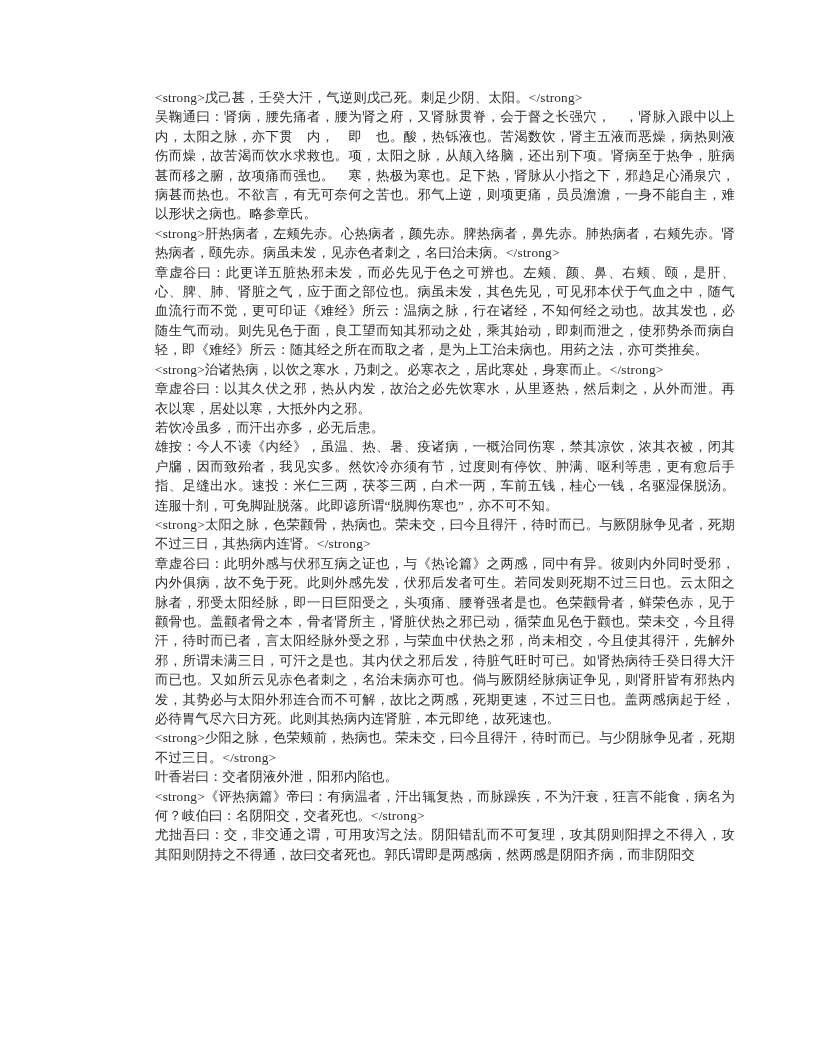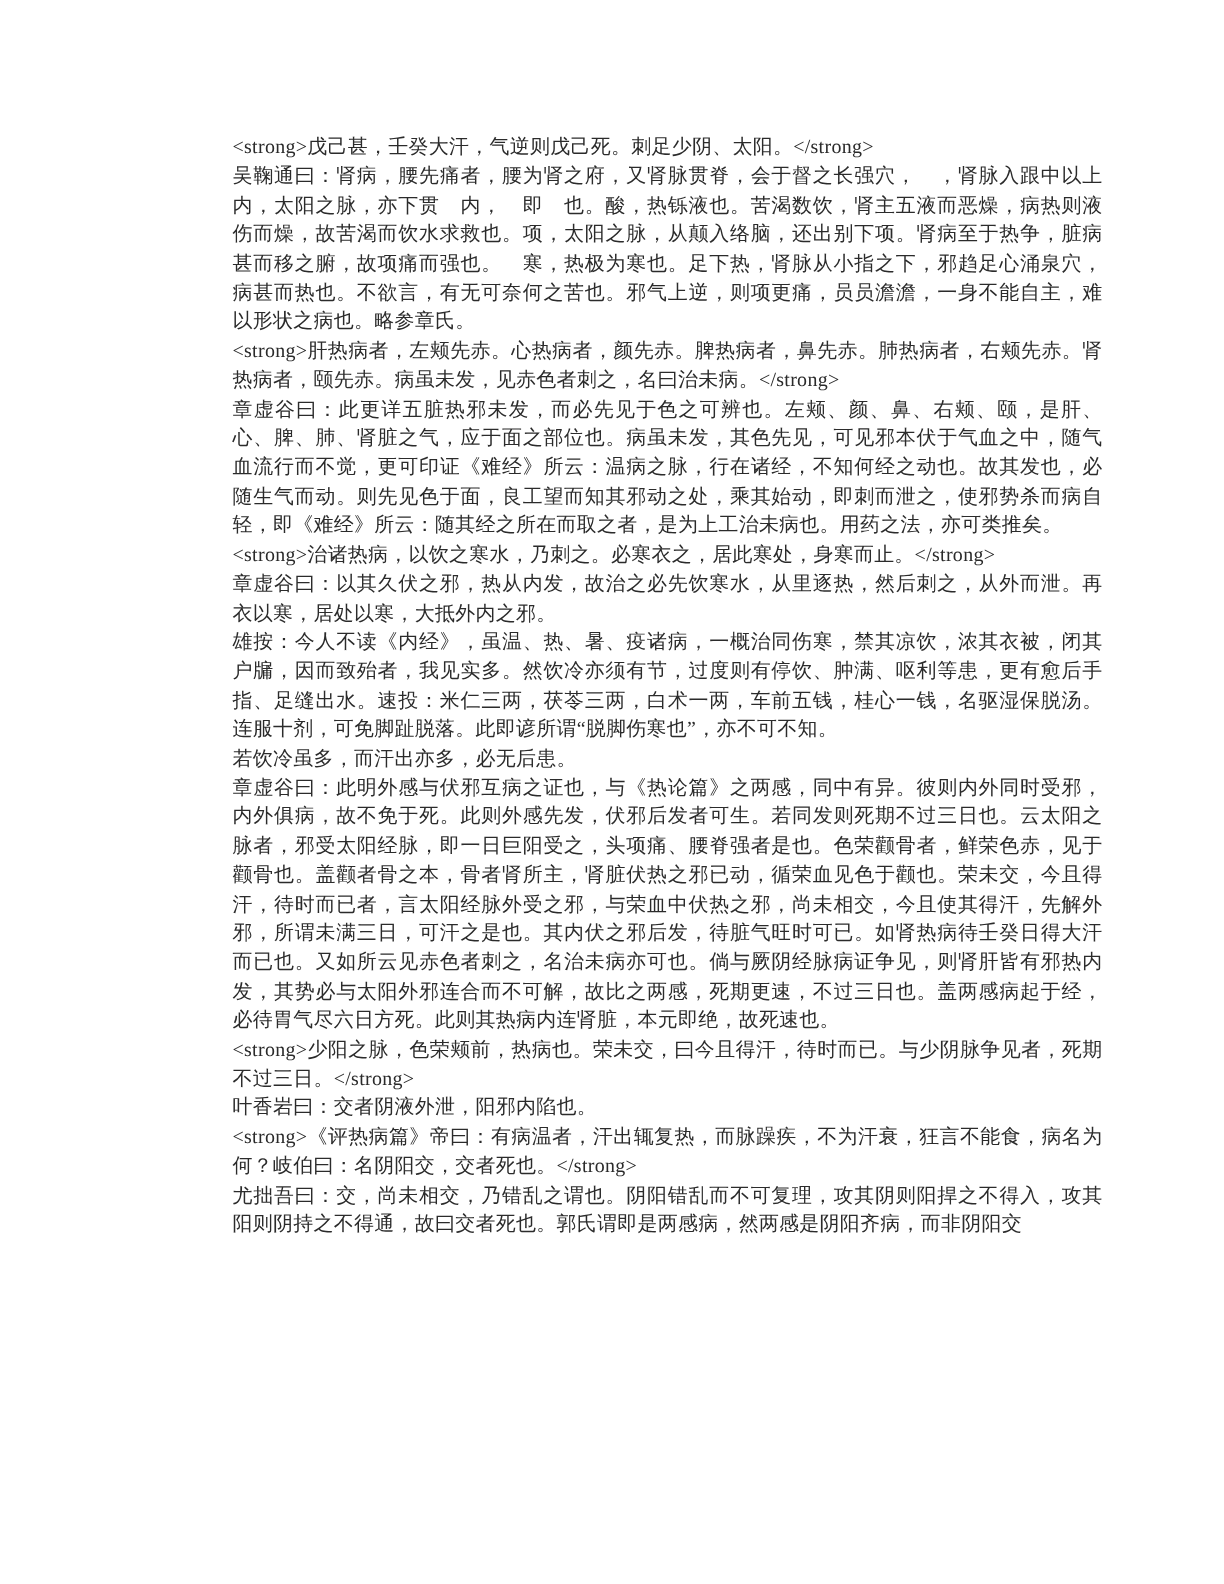--- a/index.html
+++ b/index.html
@@ -38,21 +38,22 @@
 <body>
 
 <div class="page">
   <div class="text-block">
     <p class="para">&lt;strong&gt;戊己甚，壬癸大汗，气逆则戊己死。刺足少阴、太阳。&lt;/strong&gt;</p>
     <p class="para">吴鞠通曰：肾病，腰先痛者，腰为肾之府，又肾脉贯脊，会于督之长强穴，　，肾脉入跟中以上内，太阳之脉，亦下贯　内，　即　也。酸，热铄液也。苦渴数饮，肾主五液而恶燥，病热则液伤而燥，故苦渴而饮水求救也。项，太阳之脉，从颠入络脑，还出别下项。肾病至于热争，脏病甚而移之腑，故项痛而强也。　寒，热极为寒也。足下热，肾脉从小指之下，邪趋足心涌泉穴，病甚而热也。不欲言，有无可奈何之苦也。邪气上逆，则项更痛，员员澹澹，一身不能自主，难以形状之病也。略参章氏。</p>
     <p class="para">&lt;strong&gt;肝热病者，左颊先赤。心热病者，颜先赤。脾热病者，鼻先赤。肺热病者，右颊先赤。肾热病者，颐先赤。病虽未发，见赤色者刺之，名曰治未病。&lt;/strong&gt;</p>
     <p class="para">章虚谷曰：此更详五脏热邪未发，而必先见于色之可辨也。左颊、颜、鼻、右颊、颐，是肝、心、脾、肺、肾脏之气，应于面之部位也。病虽未发，其色先见，可见邪本伏于气血之中，随气血流行而不觉，更可印证《难经》所云：温病之脉，行在诸经，不知何经之动也。故其发也，必随生气而动。则先见色于面，良工望而知其邪动之处，乘其始动，即刺而泄之，使邪势杀而病自轻，即《难经》所云：随其经之所在而取之者，是为上工治未病也。用药之法，亦可类推矣。</p>
     <p class="para">&lt;strong&gt;治诸热病，以饮之寒水，乃刺之。必寒衣之，居此寒处，身寒而止。&lt;/strong&gt;</p>
     <p class="para">章虚谷曰：以其久伏之邪，热从内发，故治之必先饮寒水，从里逐热，然后刺之，从外而泄。再衣以寒，居处以寒，大抵外内之邪。</p>
+    <p class="para">若饮冷虽多，而汗出亦多，必无后患。</p>
     <p class="para">雄按：今人不读《内经》，虽温、热、暑、疫诸病，一概治同伤寒，禁其凉饮，浓其衣被，闭其户牖，因而致殆者，我见实多。然饮冷亦须有节，过度则有停饮、肿满、呕利等患，更有愈后手指、足缝出水。速投：米仁三两，茯苓三两，白术一两，车前五钱，桂心一钱，名驱湿保脱汤。连服十剂，可免脚趾脱落。此即谚所谓“脱脚伤寒也”，亦不可不知。</p>
-    <p class="para">若饮冷虽多，而汗出亦多，必无后患。</p>
+    <p class="para">&lt;strong&gt;太阳之脉，色荣颧骨，热病也。荣未交，曰今且得汗，待时而已。与厥阴脉争见者，死期不过三日，其热病内连肾。&lt;/strong&gt;</p>
     <p class="para">章虚谷曰：此明外感与伏邪互病之证也，与《热论篇》之两感，同中有异。彼则内外同时受邪，内外俱病，故不免于死。此则外感先发，伏邪后发者可生。若同发则死期不过三日也。云太阳之脉者，邪受太阳经脉，即一日巨阳受之，头项痛、腰脊强者是也。色荣颧骨者，鲜荣色赤，见于颧骨也。盖颧者骨之本，骨者肾所主，肾脏伏热之邪已动，循荣血见色于颧也。荣未交，今且得汗，待时而已者，言太阳经脉外受之邪，与荣血中伏热之邪，尚未相交，今且使其得汗，先解外邪，所谓未满三日，可汗之是也。其内伏之邪后发，待脏气旺时可已。如肾热病待壬癸日得大汗而已也。又如所云见赤色者刺之，名治未病亦可也。倘与厥阴经脉病证争见，则肾肝皆有邪热内发，其势必与太阳外邪连合而不可解，故比之两感，死期更速，不过三日也。盖两感病起于经，必待胃气尽六日方死。此则其热病内连肾脏，本元即绝，故死速也。</p>
     <p class="para">&lt;strong&gt;少阳之脉，色荣颊前，热病也。荣未交，曰今且得汗，待时而已。与少阴脉争见者，死期不过三日。&lt;/strong&gt;</p>
     <p class="para">叶香岩曰：交者阴液外泄，阳邪内陷也。</p>
     <p class="para">&lt;strong&gt;《评热病篇》帝曰：有病温者，汗出辄复热，而脉躁疾，不为汗衰，狂言不能食，病名为何？岐伯曰：名阴阳交，交者死也。&lt;/strong&gt;</p>
-    <p class="para">尤拙吾曰：交，尚未相交，乃错乱之谓也。阴阳错乱而不可复理，攻其阴则阳捍之不得入，攻其阳则阴持之不得通，故曰交者死也。郭氏谓即是两感病，然两感是阴阳齐病，而非阴阳交</p>
+    <p class="para">尤拙吾曰：交，非交通之谓，可用攻泻之法。阴阳错乱而不可复理，攻其阴则阳捍之不得入，攻其阳则阴持之不得通，故曰交者死也。郭氏谓即是两感病，然两感是阴阳齐病，而非阴阳交</p>
   </div>
 </div>
 
 </body></html>

